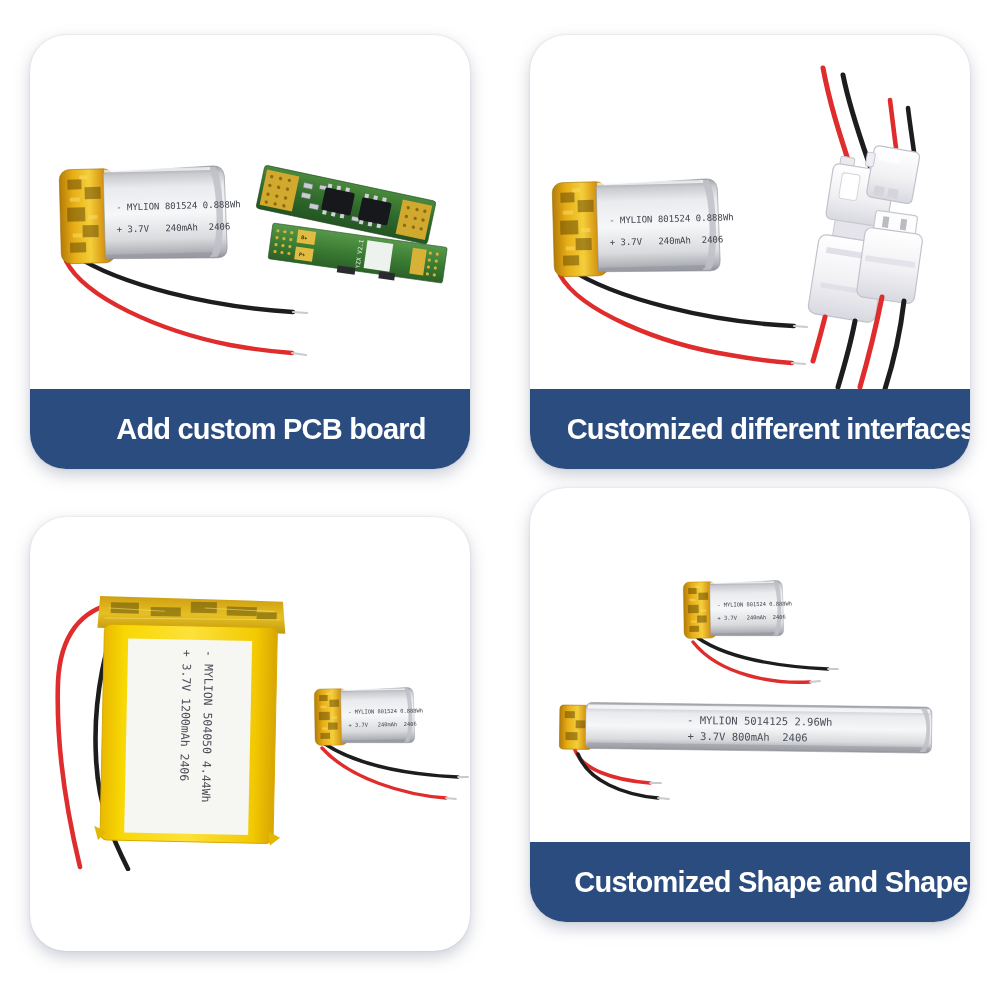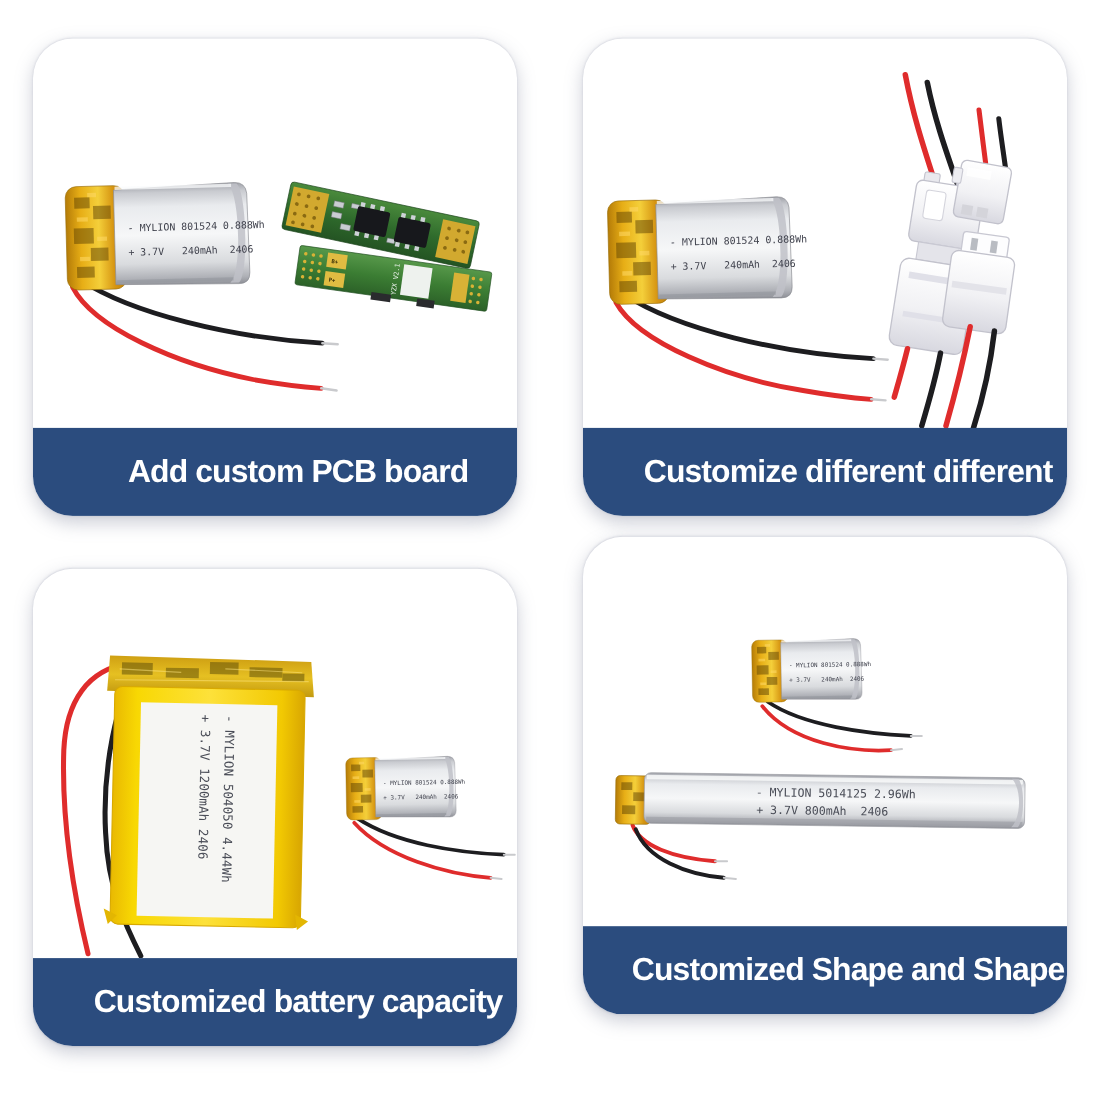--- a/index.html
+++ b/index.html
@@ -255,21 +255,21 @@
           <rect x="0" y="16" width="58" height="70" rx="7" fill="url(#gConn)" stroke="#c2c2cc" stroke-width="1.2"></rect>
           <rect x="4" y="44" width="50" height="6" fill="#e3e3e9"></rect>
         </g>
         <g fill="none" stroke-linecap="round">
           <path d="M352,262 C 346,292 338,324 330,352" stroke="#df2c2c" stroke-width="5"></path>
           <path d="M374,266 C 370,300 362,332 355,354" stroke="#1d1d20" stroke-width="5"></path>
         </g>
       </g>
     </svg>
     <div class="banner">
-      <span class="caption">Customize different different</span>
+      <span class="caption">Customized different interfaces</span>
     </div>
   </div>
 
   <div class="card" style="left:30px;top:517px">
     <svg class="art" viewBox="0 0 440 354">
       <g fill="none" stroke-linecap="round">
         <path d="M87,86 C 50,92 30,120 28,165 C 26,225 36,292 50,350" stroke="#df2c2c" stroke-width="4.6"></path>
         <path d="M97,90 C 75,115 63,185 66,240 C 68,292 85,326 98,352" stroke="#1d1d20" stroke-width="4.6"></path>
       </g>
       <g transform="translate(75,83) rotate(1.2)">
@@ -298,23 +298,20 @@
         <path d="M428,260 L438,260" stroke="#c9cacd" stroke-width="1.8"></path>
         <path d="M292,231 C 320,262 375,278 416,281" stroke="#df2c2c" stroke-width="3.4"></path>
         <path d="M416,281 L426,282" stroke="#c9cacd" stroke-width="1.8"></path>
       </g>
       <g transform="translate(283,171) scale(0.6) rotate(-1)">
         <use href="#battSmall"></use>
         <text class="blabel" x="58" y="44">- MYLION 801524 0.888Wh</text>
         <text class="blabel" x="58" y="66">+ 3.7V   240mAh  2406</text>
       </g>
     </svg>
-    <div class="banner">
-      <span class="caption">Customized battery capacity</span>
-    </div>
   </div>
 
   <div class="card" style="left:530px;top:488px">
     <svg class="art" viewBox="0 0 440 354">
       <g fill="none" stroke-linecap="round">
         <path d="M168,150 C 200,172 258,179 298,181" stroke="#1d1d20" stroke-width="3.4"></path>
         <path d="M298,181 L308,181" stroke="#c9cacd" stroke-width="1.8"></path>
         <path d="M163,154 C 190,188 245,196 280,194" stroke="#df2c2c" stroke-width="3.4"></path>
         <path d="M280,194 L290,193" stroke="#c9cacd" stroke-width="1.8"></path>
       </g>

